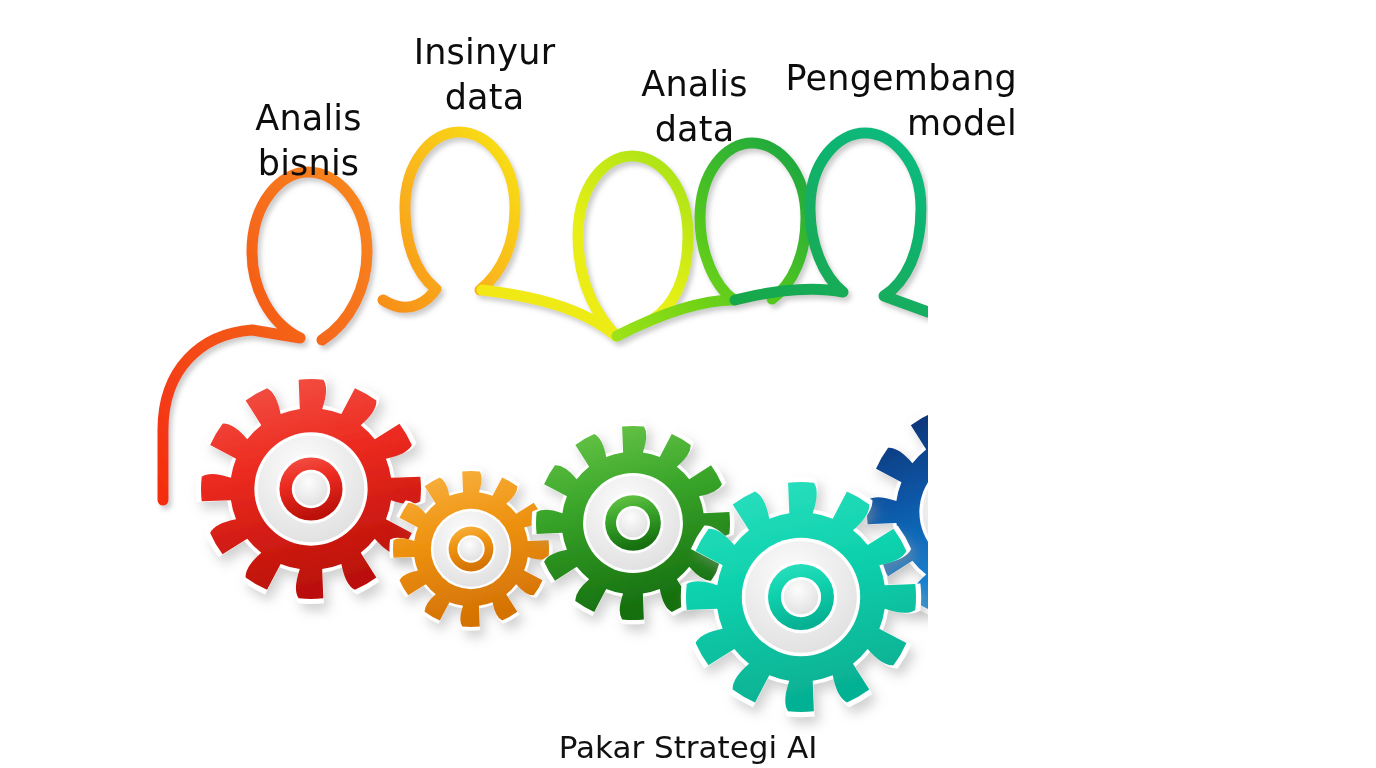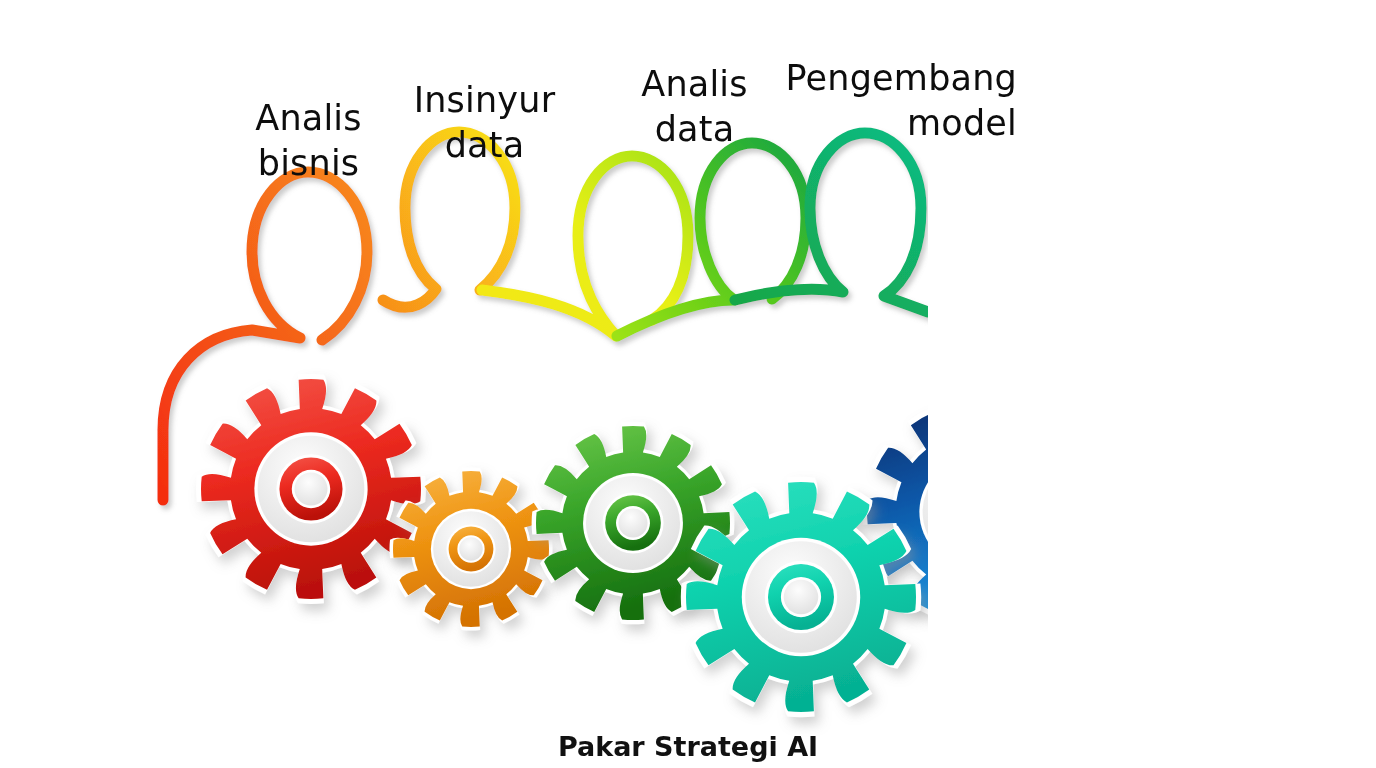--- a/index.html
+++ b/index.html
@@ -39,34 +39,34 @@
     font-family: "DejaVu Sans", "Liberation Sans", sans-serif;
     font-size: 35px;
     line-height: 45px;
     font-weight: 400;
     letter-spacing: 0.2px;
     text-align: center;
     white-space: pre-line;
     pointer-events: none;
   }
   #label-0 { left: 206px; top: 96px;  width: 205px; }
-  #label-1 { left: 382px; top: 30px;  width: 205px; margin-top: 48px; }
+  #label-1 { left: 382px; top: 30px;  width: 205px; }
   #label-2 { left: 592px; top: 62px;  width: 205px; }
   #label-3 { left: 712px; top: 56px;  width: 305px; text-align: right;}
   #caption {
     position: absolute;
     left: 388px;
     top: 728px;
     width: 600px;
     text-align: center;
     color: #111111;
     font-family: "DejaVu Sans", "Liberation Sans", sans-serif;
-    font-size: 27px;
+    font-size: 31px;
     line-height: 38px;
-    font-weight: 700;
+    font-weight: 400;
   }
 </style>
 </head>
 <body>
 
 <div id="stage">
 
   <div id="artwork">
     <svg width="928" height="768" viewBox="0 0 928 768" xmlns="http://www.w3.org/2000/svg">
       <defs>

